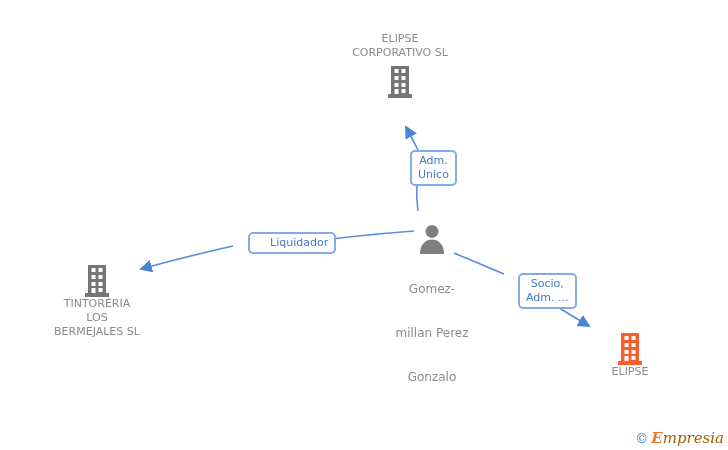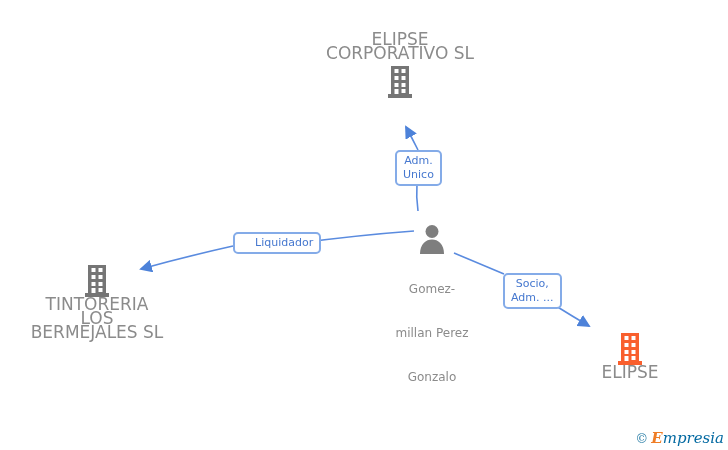--- a/index.html
+++ b/index.html
@@ -4,47 +4,47 @@
 <style>
   html,body { margin:0; padding:0; background:#fff; }
   .canvas {
     position:relative; width:728px; height:450px; background:#ffffff;
     font-family:"DejaVu Sans","Liberation Sans",sans-serif; overflow:hidden;
   }
   svg.edges { position:absolute; left:0; top:0; width:728px; height:450px; }
 
   .node { position:absolute; text-align:center; color:#8b8b8b; }
   .node .icon { display:block; margin:0 auto; }
-  .company-name { font-size:17px; line-height:14px; }
+  .company-name { font-size:11px; line-height:14px; }
   .company-name span { display:block; }
   .person-name { font-size:12px; line-height:17px; margin-top:6px; }
   .person-name span { display:block;margin-top:27px; }
   .node-top .company-name { margin-bottom:6px; }
   .node-bottom .company-name { }
 
   .building-gray  { color:#757575; }
   .building-orange{ color:#f95f2d; }
   .person-gray    { color:#7e7e7e; }
 
   .edge-label {
     position:absolute; background:#ffffff;
     border:2px solid #84abe8; border-radius:5px;
     color:#4678cf; font-size:11px; line-height:14px;
-    padding:2px 6px; text-align:center; white-space:nowrap;
+    padding:2px 6px; text-align:center; white-space:nowrap;margin-left:15px;
   }
   .edge-label span { display:block; }
 
   .logo {
     position:absolute; right:4px; bottom:3px;
     font-family:"DejaVu Serif","Liberation Serif",serif;
     font-size:15px; font-style:italic; color:#2e80a8;
   }
   .logo .copy { font-style:normal; font-size:13px; margin-right:3px; }
   .logo .brand-initial { color:#ef7d26; font-weight:bold; }
-  .logo .brand-rest { color:#0369a1;text-align:right; }
+  .logo .brand-rest { color:#a16207;text-align:right; }
 </style>
 </head>
 <body>
 
 <div class="canvas">
 
   <svg class="edges">
     <defs>
       <marker id="arrow" viewBox="0 0 10 10" refX="8.5" refY="5" markerWidth="8" markerHeight="8" orient="auto">
         <path d="M0,0 L10,5 L0,10 z" fill="#4d82d9"></path>

